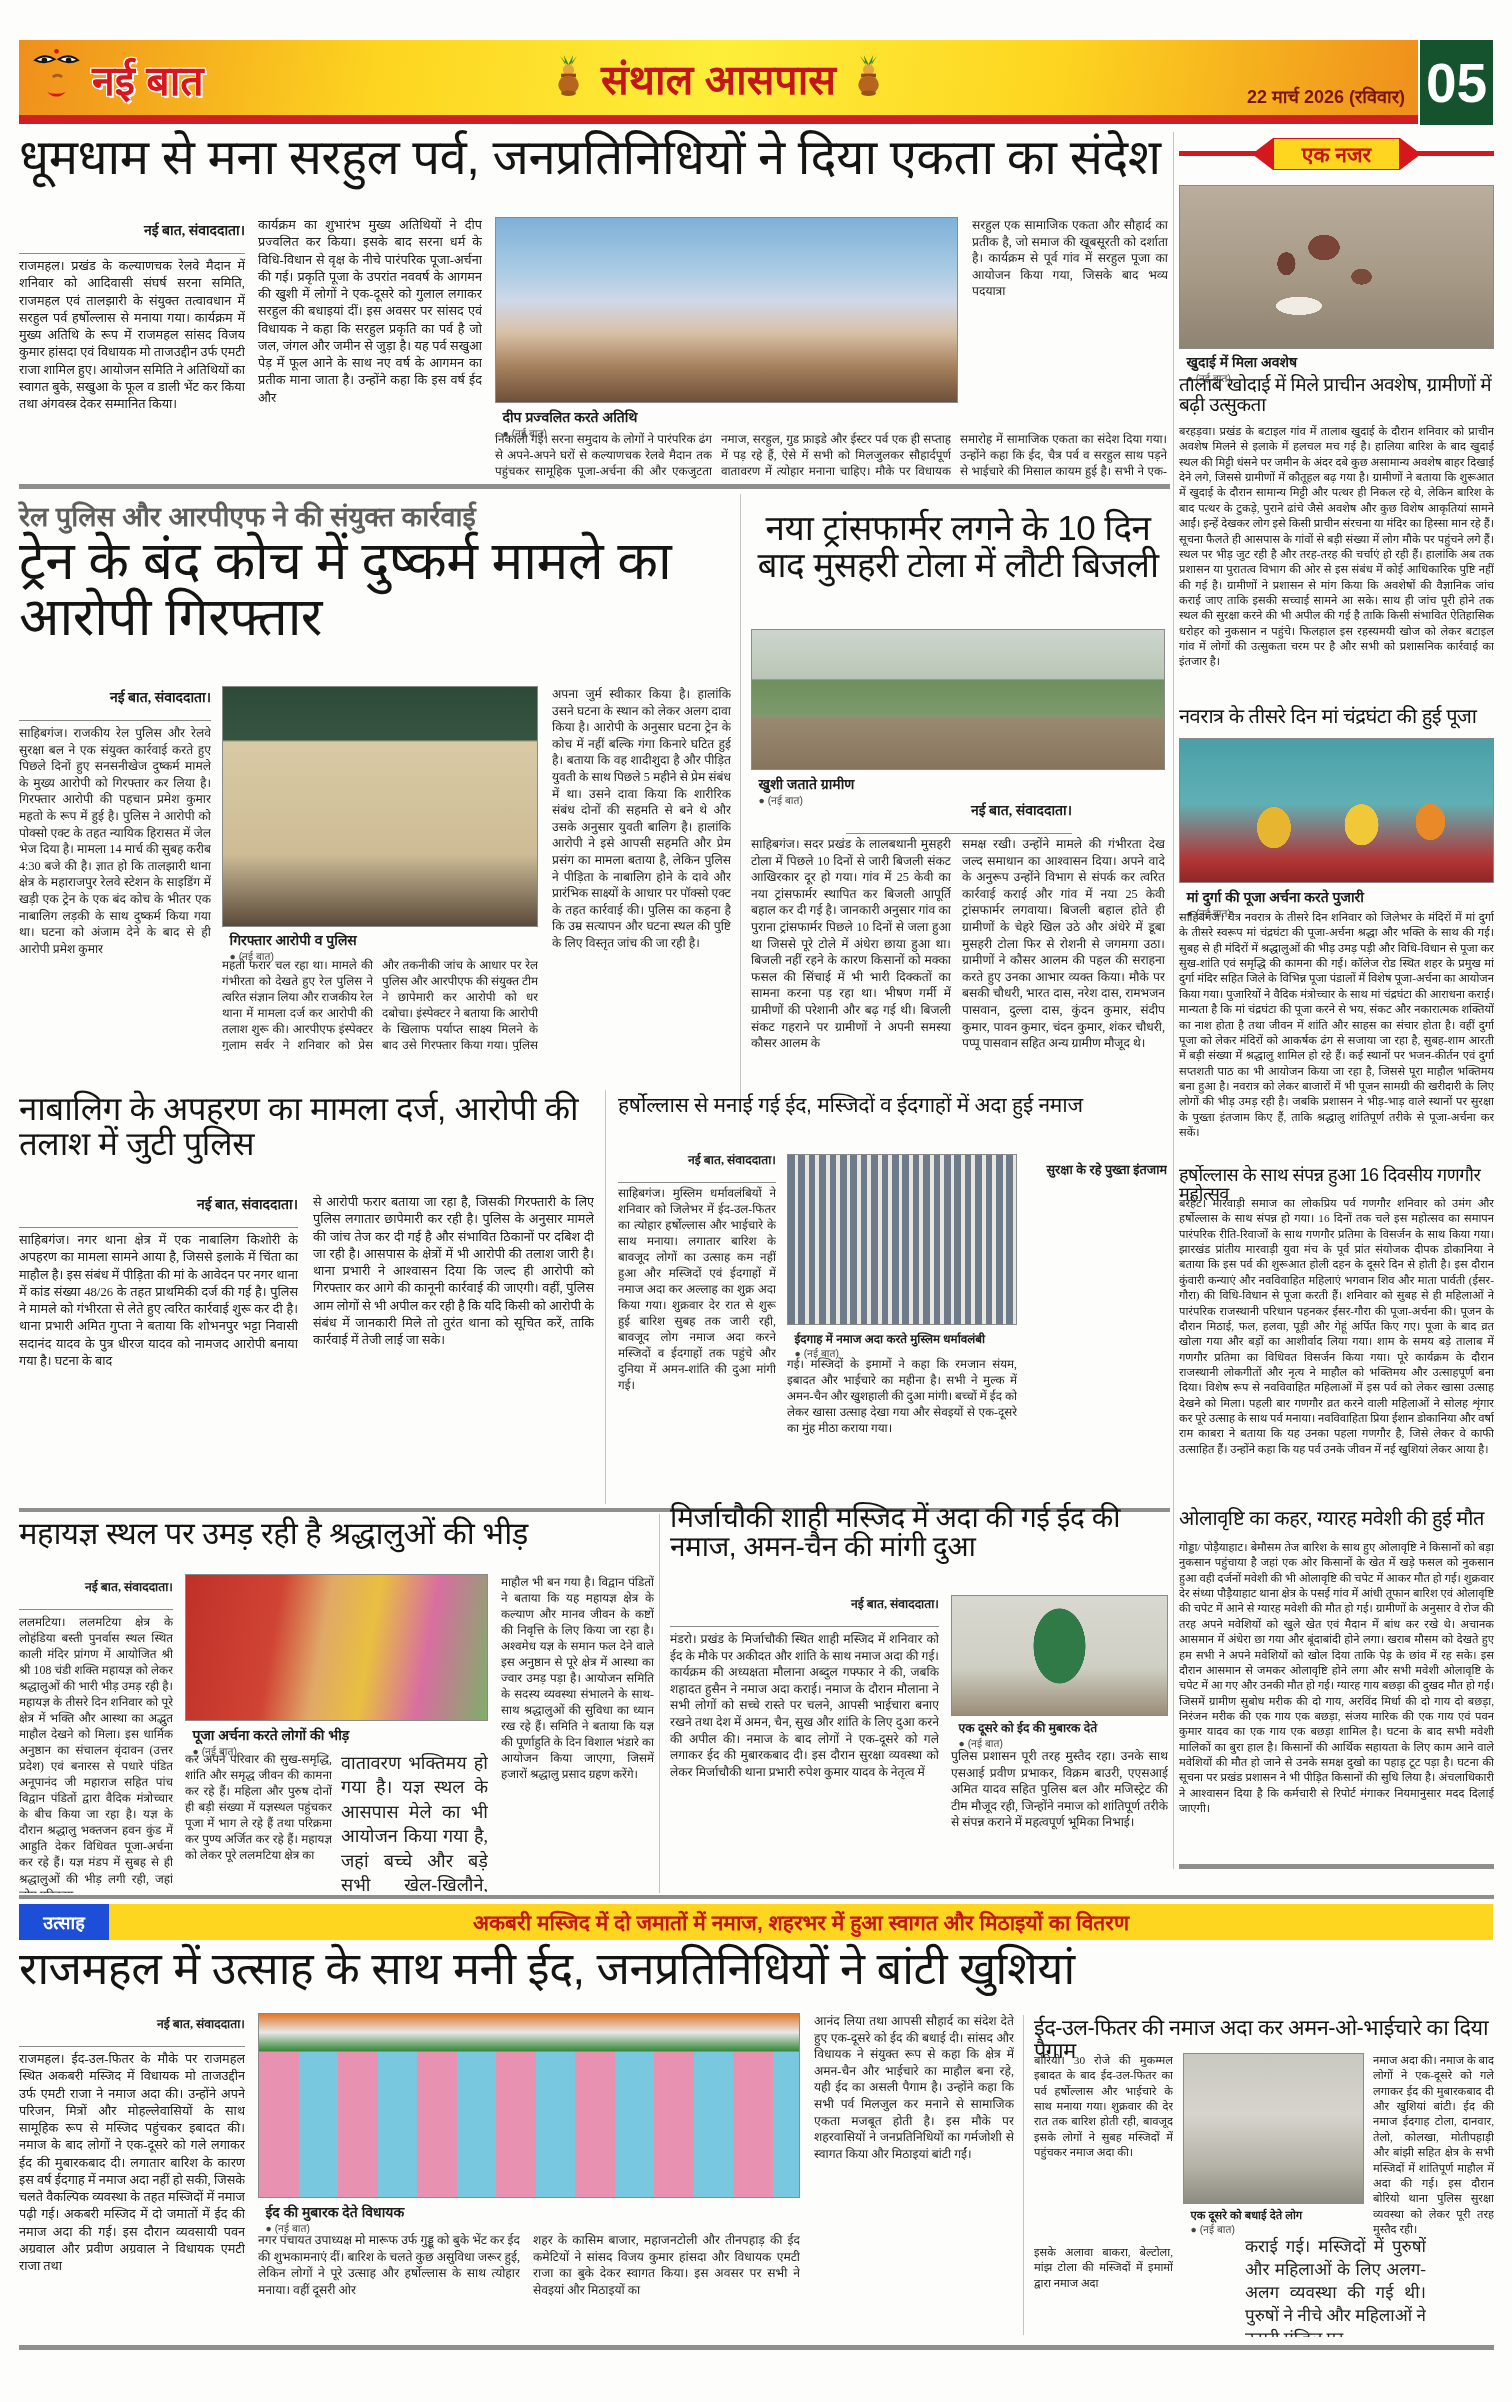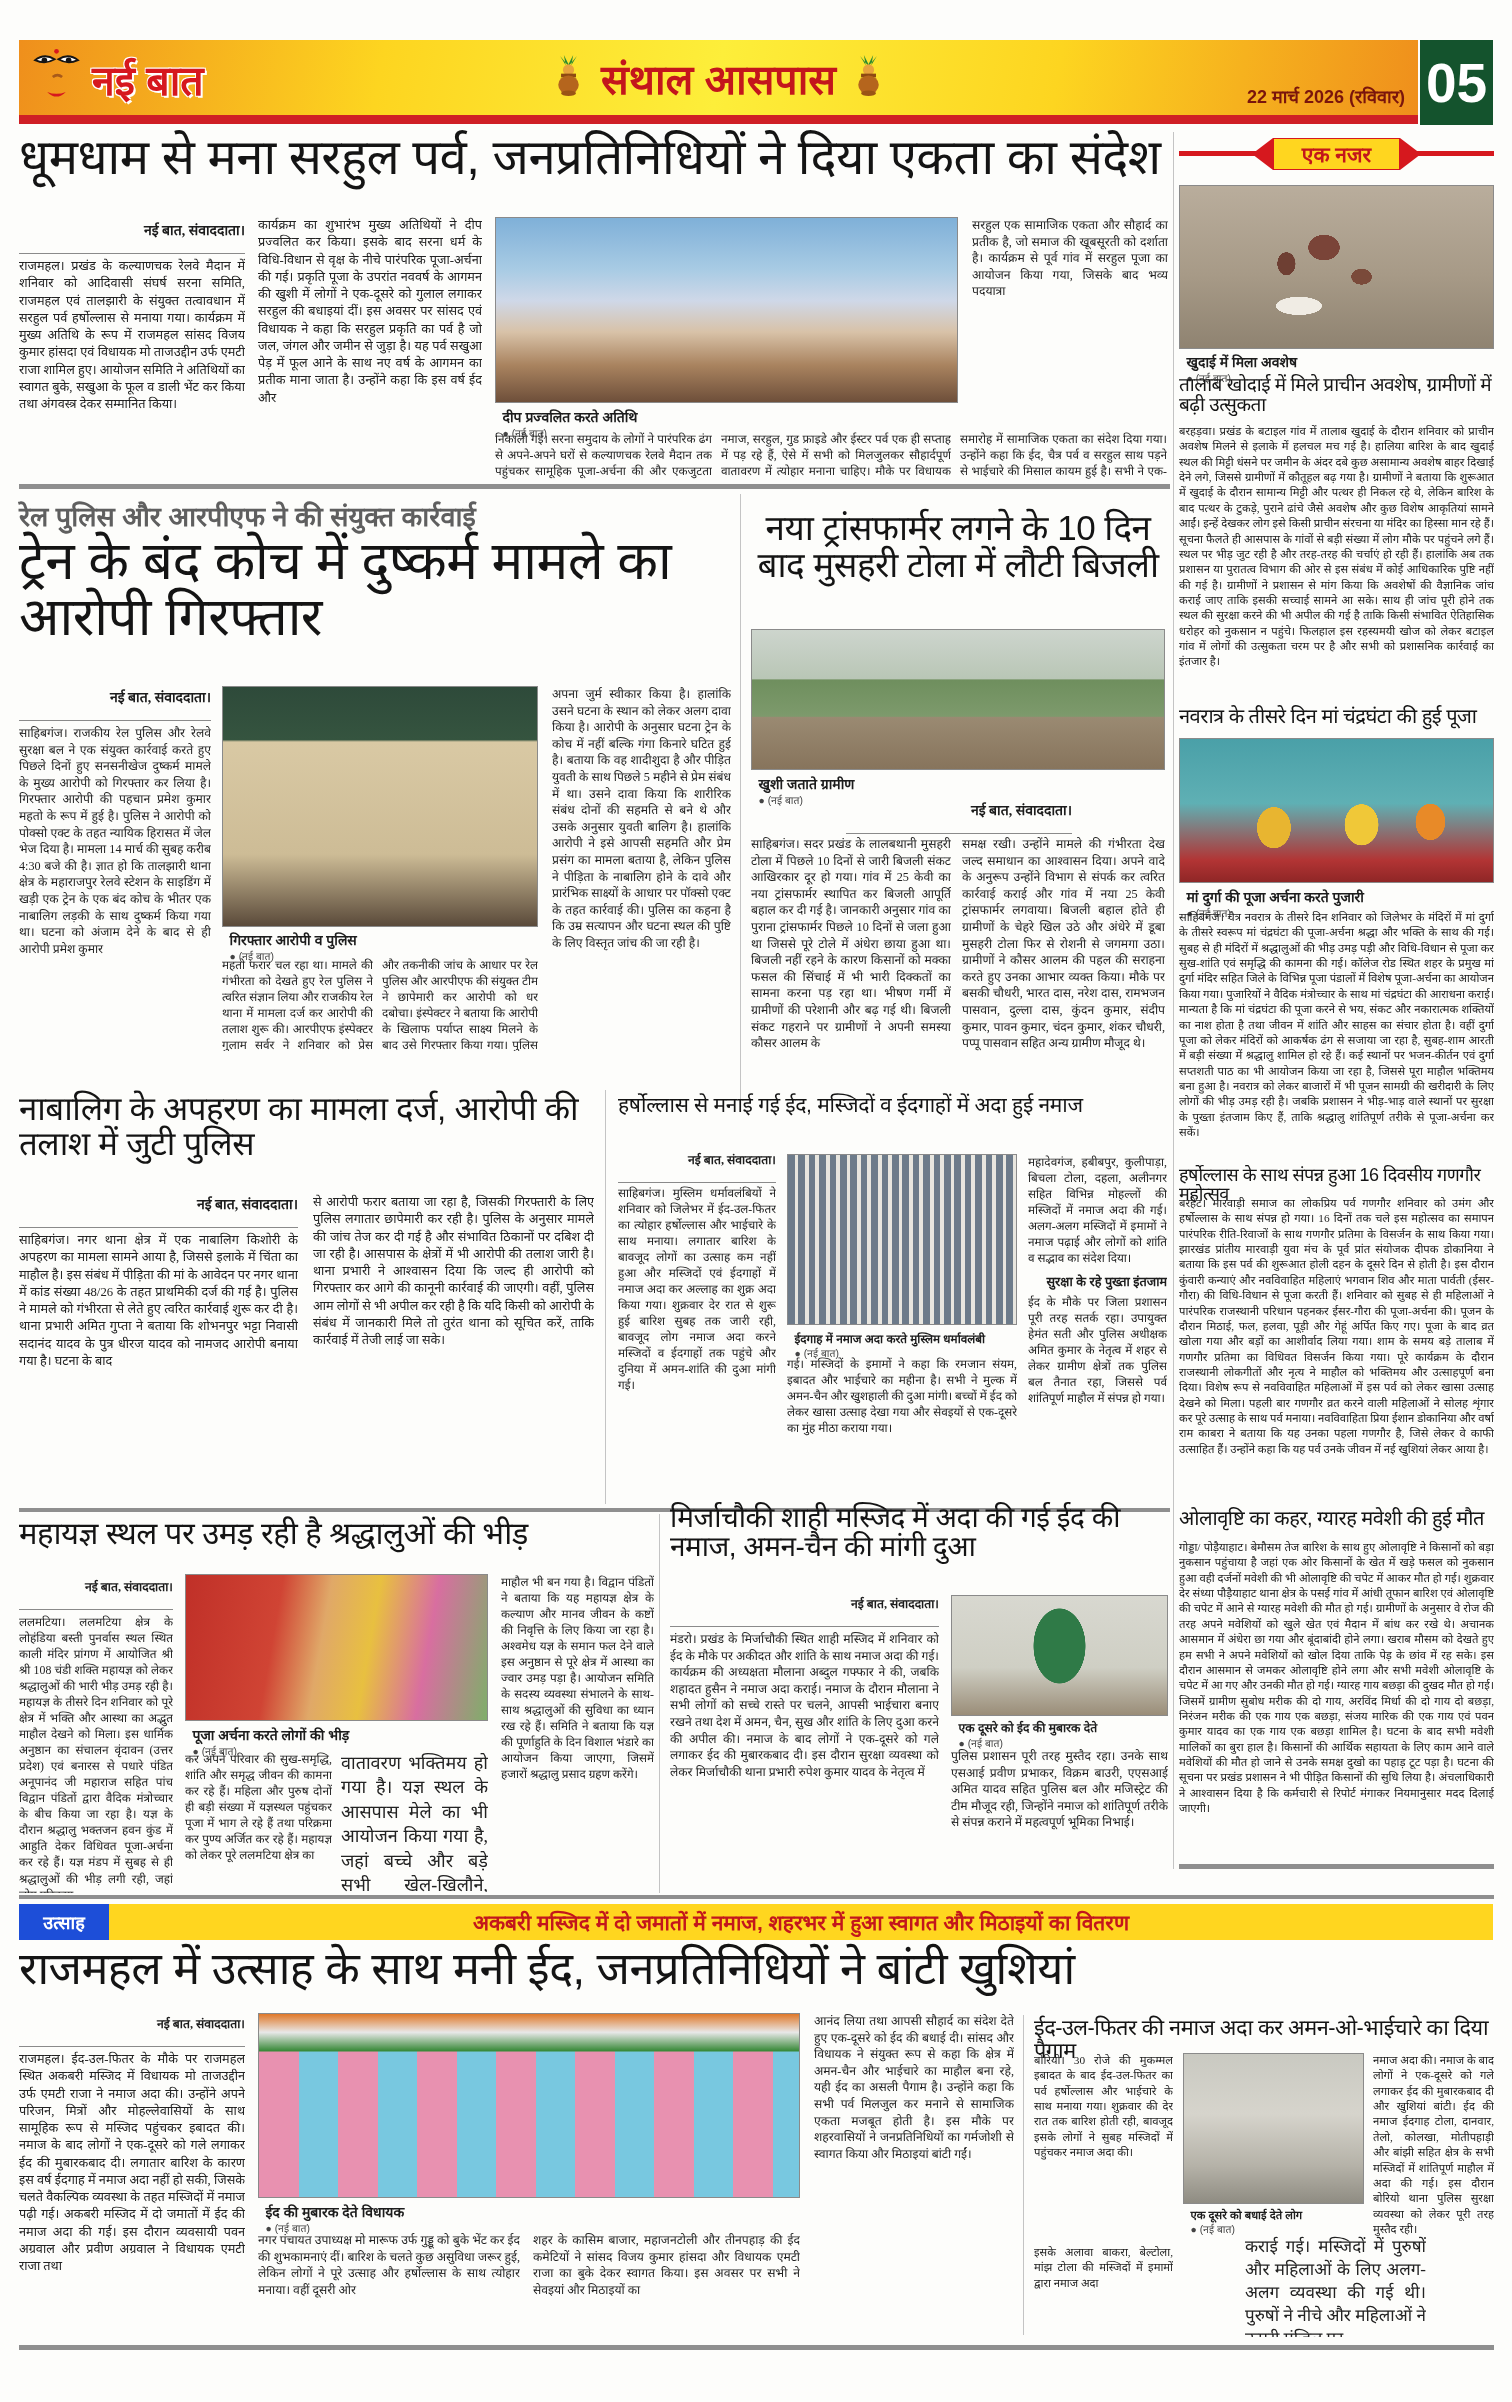--- a/index.html
+++ b/index.html
@@ -210,23 +210,21 @@
     <h1 class="abs hl" style="left:618px;top:1094px;width:550px;height:45px;margin:0;font-size:21px;letter-spacing:-0.3px;">हर्षोल्लास से मनाई गई ईद, मस्जिदों व ईदगाहों में अदा हुई नमाज</h1>
     <div class="abs byline" style="left:618px;top:1151px;width:158px;font-size:12.2px;">नई बात, संवाददाता।</div>
     <div class="abs bt" style="left:618px;top:1185px;width:158px;height:320px;font-size:11.8px;">साहिबगंज। मुस्लिम धर्मावलंबियों ने शनिवार को जिलेभर में ईद-उल-फितर का त्योहार हर्षोल्लास और भाईचारे के साथ मनाया। लगातार बारिश के बावजूद लोगों का उत्साह कम नहीं हुआ और मस्जिदों एवं ईदगाहों में नमाज अदा कर अल्लाह का शुक्र अदा किया गया। शुक्रवार देर रात से शुरू हुई बारिश सुबह तक जारी रही, बावजूद लोग नमाज अदा करने मस्जिदों व ईदगाहों तक पहुंचे और दुनिया में अमन-शांति की दुआ मांगी गई।</div>
     <div class="abs photo p-eidgah" style="left:787px;top:1154px;width:230px;height:171px;"></div>
     <div class="abs cap" style="left:787px;top:1330px;width:230px;font-size:11.8px;">
       <span>ईदगाह में नमाज अदा करते मुस्लिम धर्मावलंबी</span>
       <span class="credit">● (नई बात)</span>
     </div>
     <div class="abs bt" style="left:787px;top:1356px;width:230px;height:149px;font-size:11.8px;">गई। मस्जिदों के इमामों ने कहा कि रमजान संयम, इबादत और भाईचारे का महीना है। सभी ने मुल्क में अमन-चैन और खुशहाली की दुआ मांगी। बच्चों में ईद को लेकर खासा उत्साह देखा गया और सेवइयों से एक-दूसरे का मुंह मीठा कराया गया।</div>
     <div class="abs" style="left:1028px;top:1154px;width:139px;height:350px;overflow:hidden;">
-      <div class="bt" style="font-size:11.8px;">महादेवगंज, हबीबपुर, कुलीपाड़ा, बिचला टोला, दहला, अलीनगर सहित विभिन्न मोहल्लों की मस्जिदों में नमाज अदा की गई। अलग-अलग मस्जिदों में इमामों ने नमाज पढ़ाई और लोगों को शांति व सद्भाव का संदेश दिया।</div>
       <div class="subhead" style="font-size:12.7px;margin:5.6px 0 3.8px 0;text-align:right;">सुरक्षा के रहे पुख्ता इंतजाम</div>
-      <div class="bt" style="font-size:11.8px;">ईद के मौके पर जिला प्रशासन पूरी तरह सतर्क रहा। उपायुक्त हेमंत सती और पुलिस अधीक्षक अमित कुमार के नेतृत्व में शहर से लेकर ग्रामीण क्षेत्रों तक पुलिस बल तैनात रहा, जिससे पर्व शांतिपूर्ण माहौल में संपन्न हो गया।</div>
     </div>
   </section>
 
   <div class="abs rule" style="left:19px;top:1508px;width:1151px;height:3.8px;"></div>
 
   <section>
     <h1 class="abs hl" style="left:19px;top:1518px;width:637px;height:49px;margin:0;font-size:31px;">महायज्ञ स्थल पर उमड़ रही है श्रद्धालुओं की भीड़</h1>
     <div class="abs byline" style="left:19px;top:1578px;width:154px;font-size:12.2px;">नई बात, संवाददाता।</div>
     <div class="abs bt" style="left:19px;top:1614px;width:154px;height:279px;font-size:11.8px;">ललमटिया। ललमटिया क्षेत्र के लोहंडिया बस्ती पुनर्वास स्थल स्थित काली मंदिर प्रांगण में आयोजित श्री श्री 108 चंडी शक्ति महायज्ञ को लेकर श्रद्धालुओं की भारी भीड़ उमड़ रही है। महायज्ञ के तीसरे दिन शनिवार को पूरे क्षेत्र में भक्ति और आस्था का अद्भुत माहौल देखने को मिला। इस धार्मिक अनुष्ठान का संचालन वृंदावन (उत्तर प्रदेश) एवं बनारस से पधारे पंडित अनूपानंद जी महाराज सहित पांच विद्वान पंडितों द्वारा वैदिक मंत्रोच्चार के बीच किया जा रहा है। यज्ञ के दौरान श्रद्धालु भक्तजन हवन कुंड में आहुति देकर विधिवत पूजा-अर्चना कर रहे हैं। यज्ञ मंडप में सुबह से ही श्रद्धालुओं की भीड़ लगी रही, जहां लोग परिक्रमा</div>
     <div class="abs photo p-mahayagya" style="left:185px;top:1574px;width:303px;height:147px;"></div>

